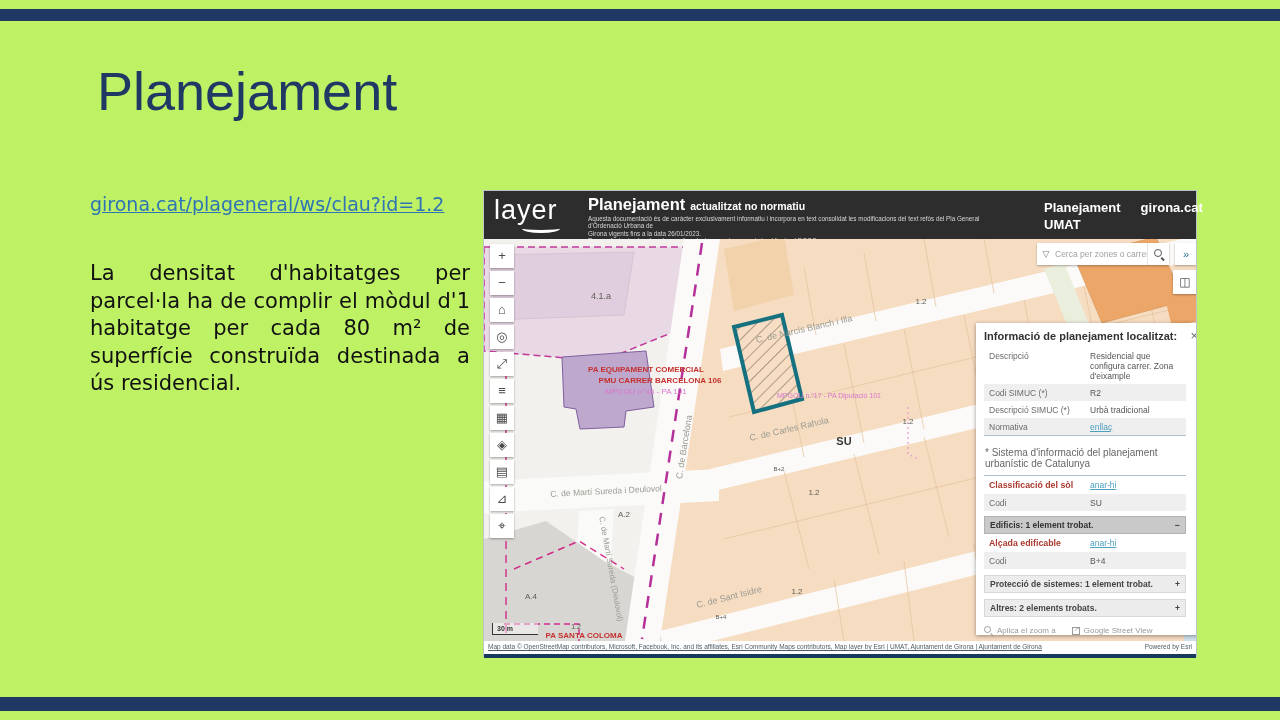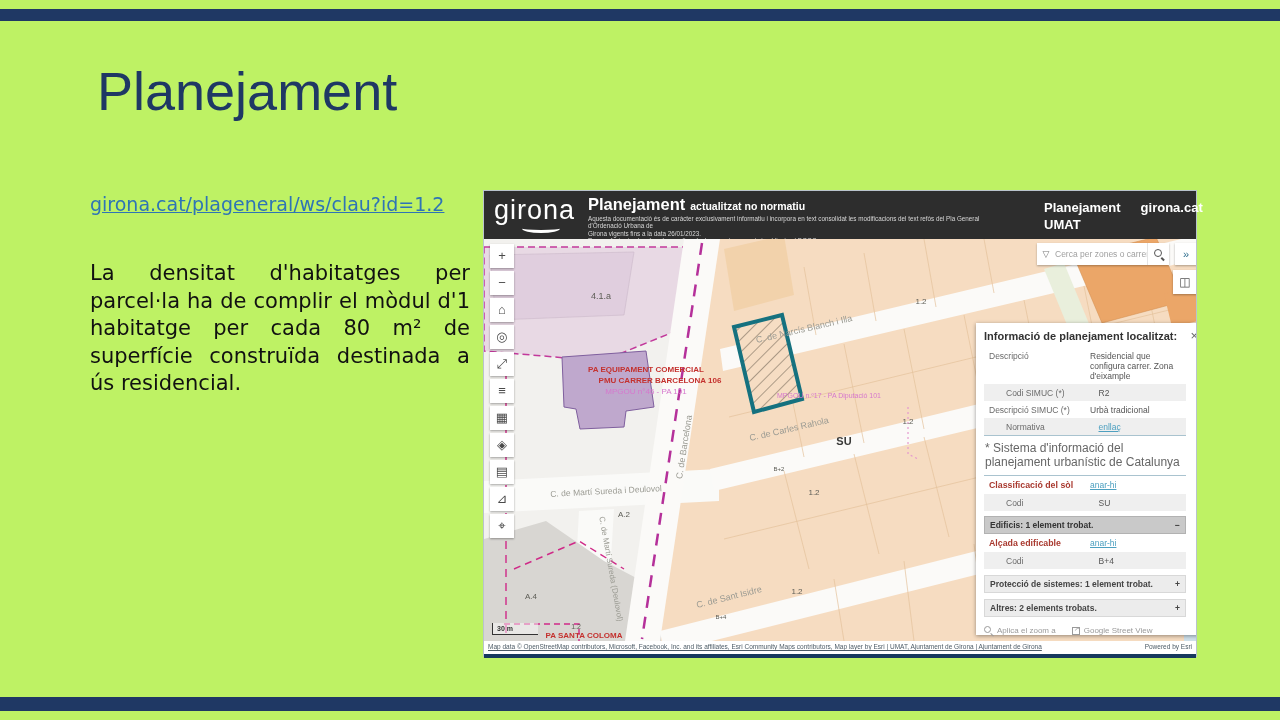--- a/index.html
+++ b/index.html
@@ -62,25 +62,25 @@
            font-size:8.5px; color:#555; padding:7px 8px 6px 8px; }
   .panel-title { font-size:11px; font-weight:bold; color:#323232; margin-bottom:5px; }
   .panel-close { position:absolute; right:8px; top:5px; font-size:13px; color:#666; cursor:pointer; }
   .panel-scroll { position:absolute; right:2px; top:26px; width:9px; height:262px; }
   .scroll-up { position:absolute; right:0; top:0; font-size:6px; color:#666; cursor:pointer; }
   .scroll-track { position:absolute; right:1.5px; top:12px; width:5px; height:236px; background:#f0f0f0; border-radius:3px; }
   .scroll-thumb { position:absolute; right:1.5px; top:36px; width:5px; height:150px; background:#8c8c8c; border-radius:3px; cursor:pointer; }
   .scroll-down { position:absolute; right:0; bottom:0; font-size:6px; color:#666; cursor:pointer; }
   .panel-inner { width:202px; }
   .prow { display:flex; }
-  .prow.alt { background:#efefef;padding-left:17px; }
+  .prow.alt { background:#efefef; }
   .prow .pl { width:50%; padding:3.5px 5px; color:#6b6b6b; }
   .prow .pv { width:50%; padding:3.5px 5px; color:#555; }
   .rows-block { border-bottom:1px solid #a9c3cf; }
-  .footnote { font-size:12px; color:#666; padding:5px 1px 6px 1px; }
+  .footnote { font-size:10px; color:#666; padding:11px 1px 6px 1px; }
   .sec-title-row { display:flex; border-top:1px solid #a9c3cf; }
   .sec-title-row .pl { width:50%; padding:4px 5px; font-size:8.8px; font-weight:bold; color:#a93a30; }
   .sec-title-row .pv { width:50%; padding:4px 5px; }
   a.mini-link { color:#4da0c0; text-decoration:underline; cursor:pointer; }
   .sec-bar { display:flex; justify-content:space-between; background:#c9c9c9; border:1px solid #b2b2b2; padding:3px 5px;
              font-weight:bold; color:#333; margin:5px 0 0 0; cursor:pointer; }
   .sec-bar.light { background:#ececec; border:1px solid #d8d8d8; color:#444; margin-top:6px; }
   .panel-actions { display:flex; gap:16px; margin-top:9px; font-size:8px; color:#9a9a9a; align-items:center; }
   .panel-actions .act { display:flex; align-items:flex-end; gap:4px; cursor:pointer; }
   .icon-zoomto { position:relative; width:9px; height:9px; display:inline-block; }
@@ -101,21 +101,21 @@
   <div class="bar-top"></div>
   <div class="bar-bottom"></div>
 
   <div class="slide-title">Planejament</div>
   <a class="slide-link">girona.cat/plageneral/ws/clau?id=1.2</a>
   <div class="slide-body">La densitat d'habitatges per parcel·la ha de complir el mòdul d'1 habitatge per cada 80 m² de superfície construïda destinada a ús residencial.</div>
 
   <div class="shot">
 
     <div class="shot-header">
-      <div class="logo">girona</div>
+      <div class="logo">layer</div>
       <div class="logo-arc"></div>
       <div class="hdr-title"><span>Planejament</span><span class="hdr-sub">actualitzat no normatiu</span></div>
       <div class="hdr-disc">
         <div>Aquesta documentació és de caràcter exclusivament informatiu i incorpora en text consolidat les modificacions del text refós del Pla General d'Ordenació Urbana de</div>
         <div>Girona vigents fins a la data 26/01/2023.</div>
         <div>Per a referències legals cal consultar els documents aprovats i publicats al DOGC.</div>
       </div>
       <div class="hdr-right">
         <div class="row1">
           <span>Planejament</span><span>girona.cat</span>

